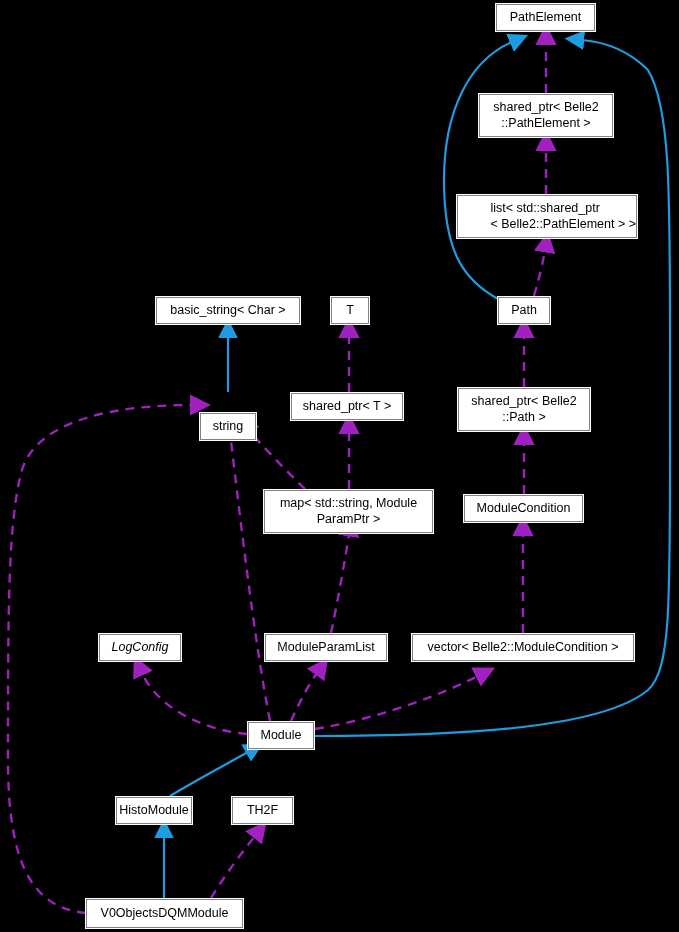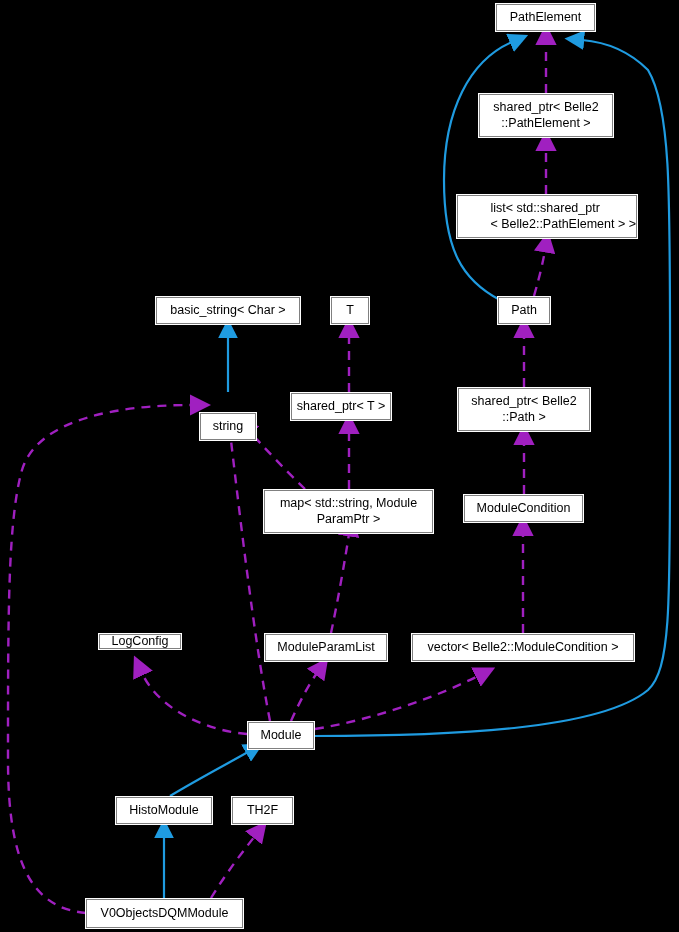--- a/index.html
+++ b/index.html
@@ -134,55 +134,55 @@
   </div>
 
   <div class="node" style="left:331px; top:297px; width:38px; height:27px;">
     <span class="node-label">T</span>
   </div>
 
   <div class="node" style="left:200px; top:393px; width:56px; height:27px;margin-top:20px;">
     <span class="node-label">string</span>
   </div>
 
-  <div class="node" style="left:291px; top:393px; width:100px; height:27px;">
+  <div class="node" style="left:291px; top:393px; width:112px; height:27px;">
     <span class="node-label">shared_ptr&lt; T &gt;</span>
   </div>
 
   <div class="node" style="left:458px; top:388px; width:132px; height:43px;">
     <span class="node-label">shared_ptr&lt; Belle2
 ::Path &gt;</span>
   </div>
 
   <div class="node" style="left:464px; top:495px; width:119px; height:27px;">
     <span class="node-label">ModuleCondition</span>
   </div>
 
   <div class="node" style="left:264px; top:490px; width:169px; height:43px;">
     <span class="node-label">map&lt; std::string, Module
 ParamPtr &gt;</span>
   </div>
 
-  <div class="node" style="left:99px; top:634px; width:82px; height:15px;">
+  <div class="node" style="left:99px; top:634px; width:82px; height:27px;font-style:italic;">
     <span class="node-label">LogConfig</span>
   </div>
 
   <div class="node" style="left:265px; top:634px; width:122px; height:27px;">
     <span class="node-label">ModuleParamList</span>
   </div>
 
   <div class="node" style="left:412px; top:634px; width:222px; height:27px;">
     <span class="node-label">vector&lt; Belle2::ModuleCondition &gt;</span>
   </div>
 
   <div class="node" style="left:248px; top:722px; width:66px; height:27px;">
     <span class="node-label">Module</span>
   </div>
 
-  <div class="node" style="left:116px; top:797px; width:96px; height:27px;">
+  <div class="node" style="left:116px; top:797px; width:76px; height:27px;">
     <span class="node-label">HistoModule</span>
   </div>
 
   <div class="node" style="left:232px; top:797px; width:61px; height:27px;">
     <span class="node-label">TH2F</span>
   </div>
 
   <div class="node highlight" style="left:86px; top:899px; width:157px; height:29px;">
     <span class="node-label">V0ObjectsDQMModule</span>
   </div>

